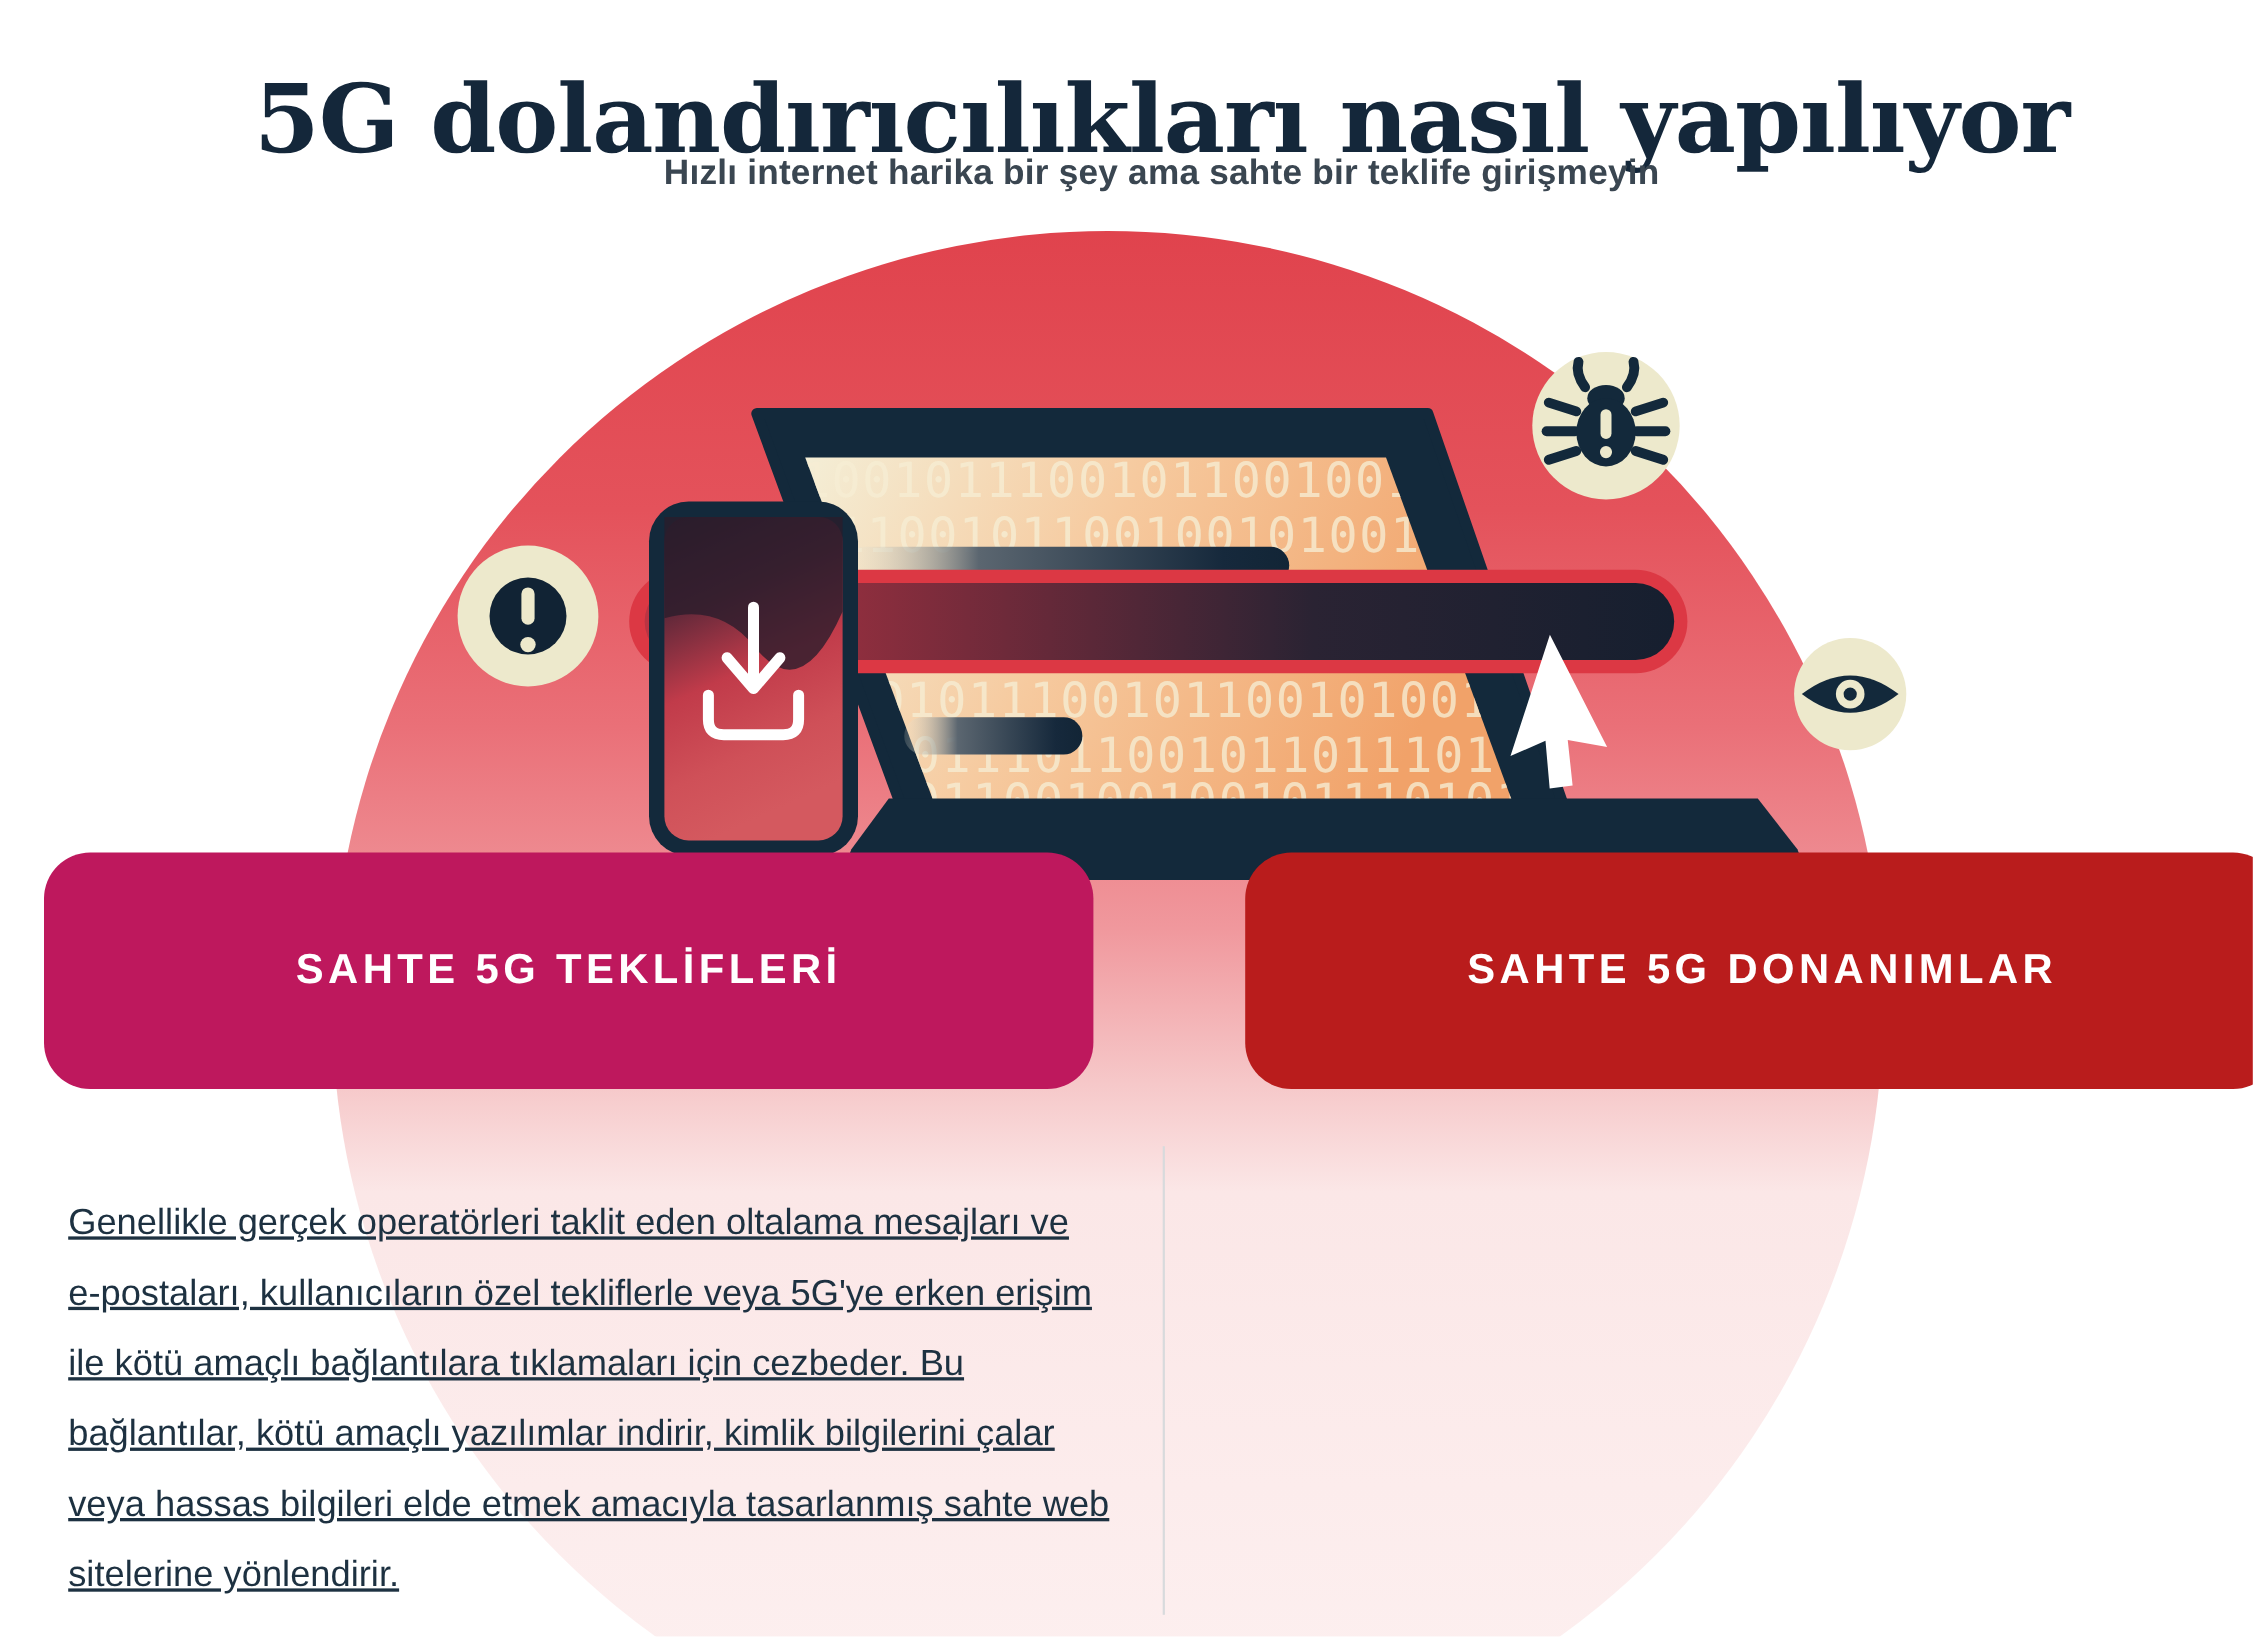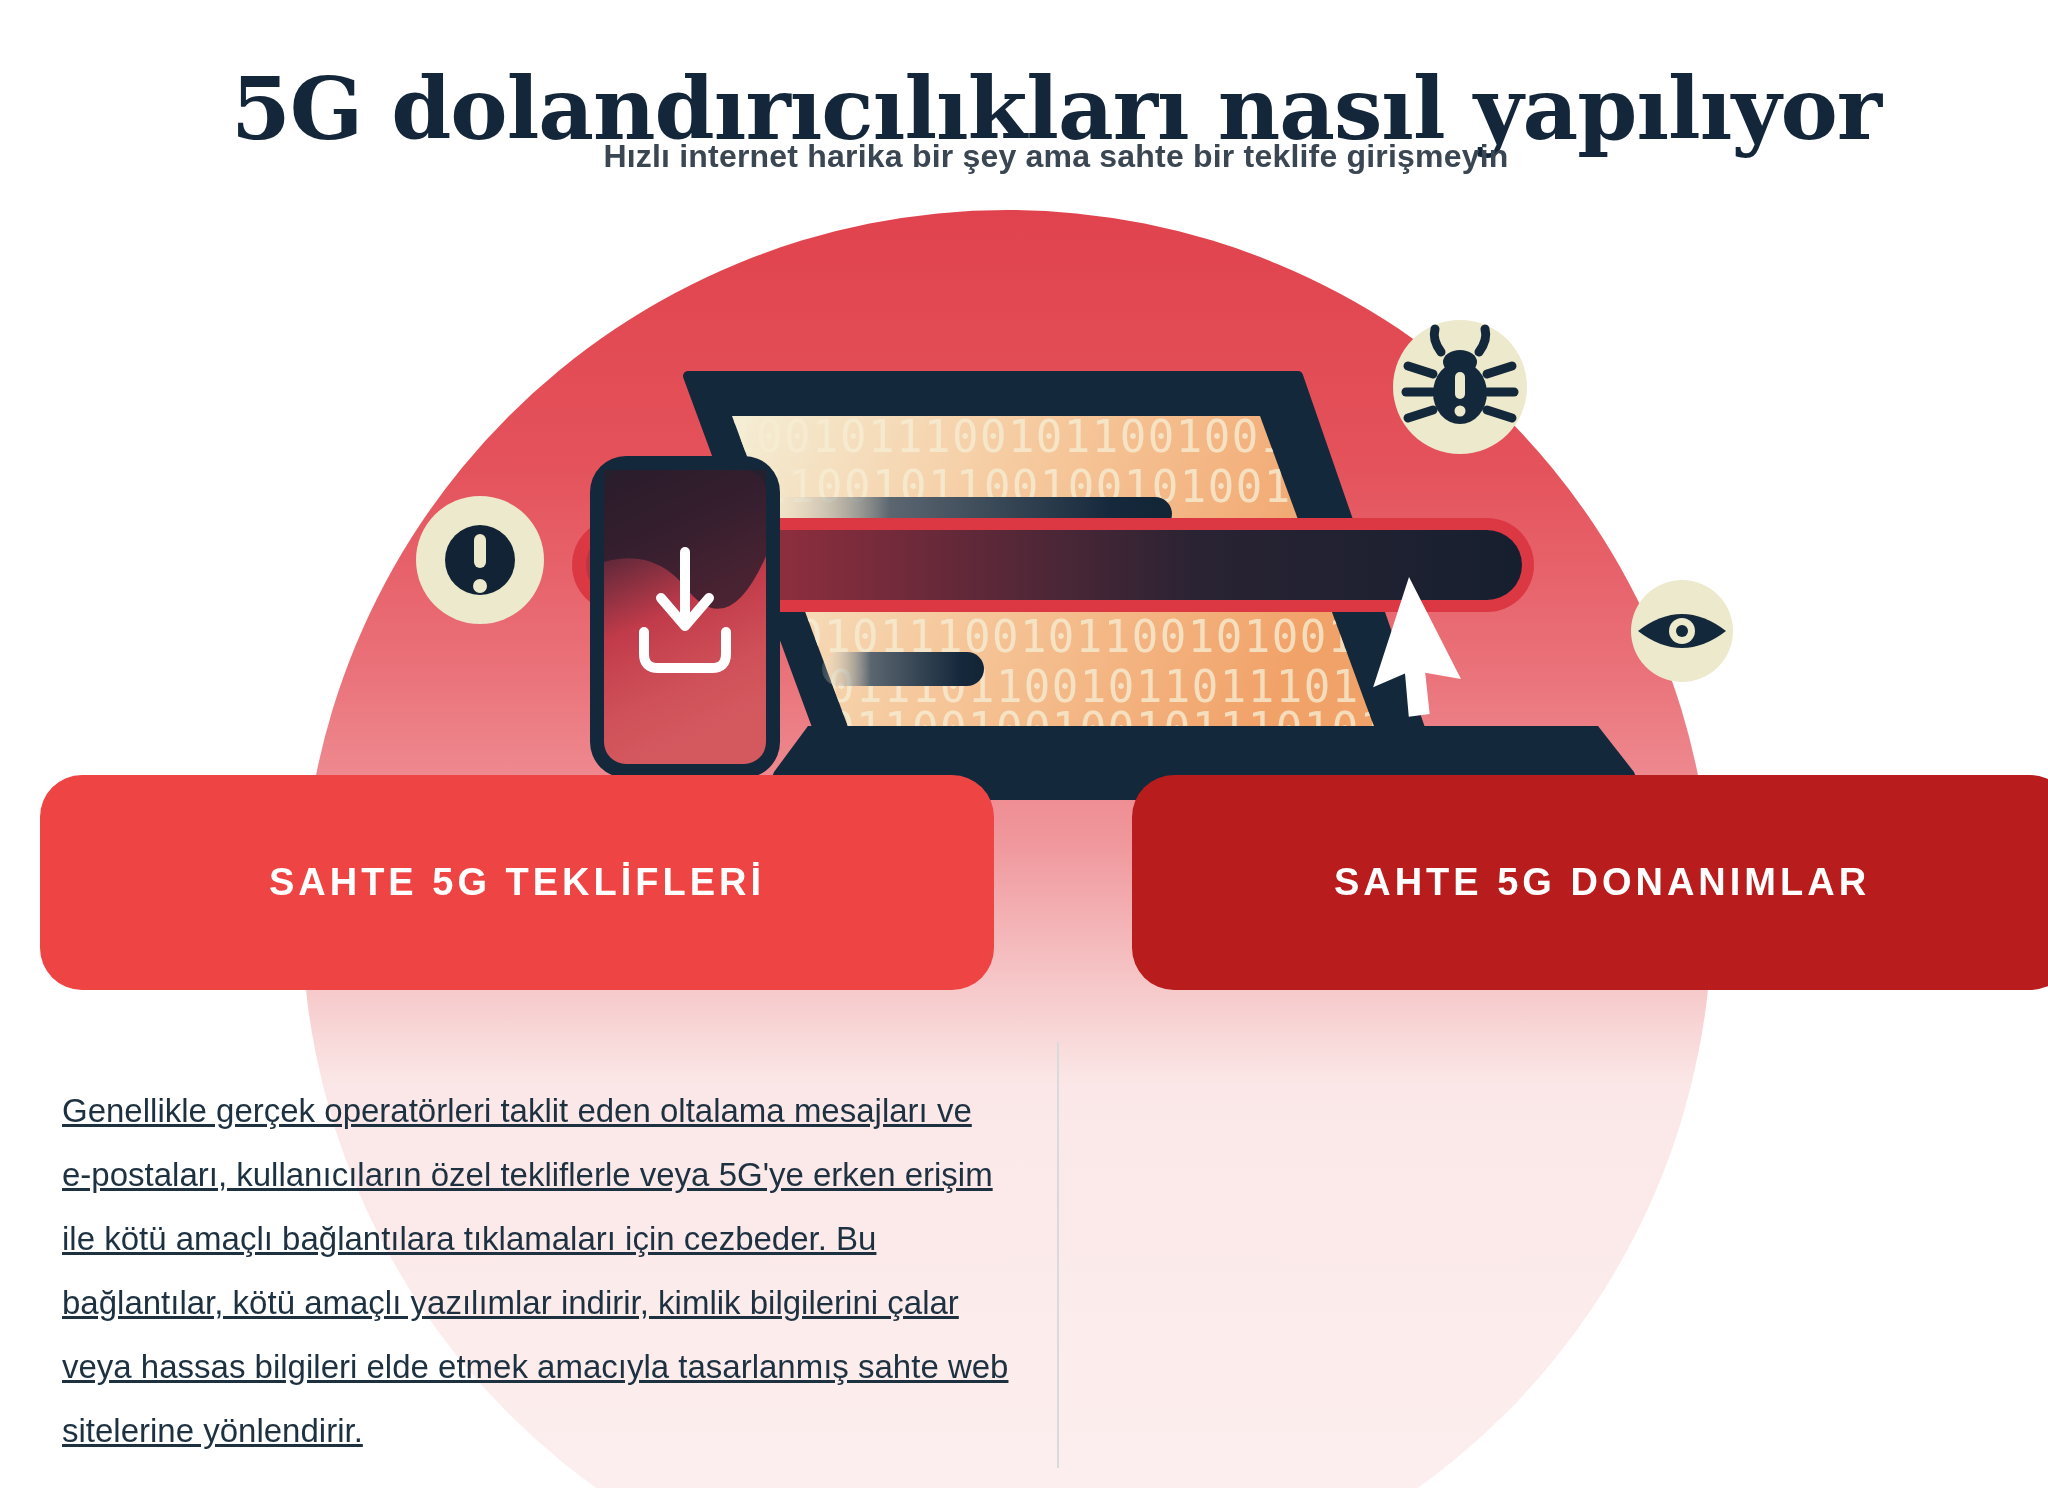--- a/index.html
+++ b/index.html
@@ -18,21 +18,21 @@
     position:absolute;left:0;top:138px;width:2048px;text-align:center;
     font-size:32px;color:#3a4651;letter-spacing:.2px;font-weight:bold;
   }
   
   .illustration{position:absolute;left:0;top:0;width:2048px;height:1488px;}
   
   .card{
     position:absolute;top:775px;height:215px;border-radius:42px;
     display:flex;align-items:center;justify-content:center;
   }
-  .card-red{left:8px;width:954px;background:#ef4444;}
+  .card-red{left:8px;width:954px;background:#be185d;}
   .card-dark{left:1100px;width:940px;background:#b91c1c;}
   .card-label{
     color:#ffffff;font-weight:700;font-size:38px;letter-spacing:4px;text-align:center;
   }
   
   .body-col{
     position:absolute;top:1046px;font-size:33px;line-height:64px;color:#1d3141;text-decoration:underline;
   }
   .body-left{left:30px;width:948px;}
   .body-right{left:1120px;width:910px;}

